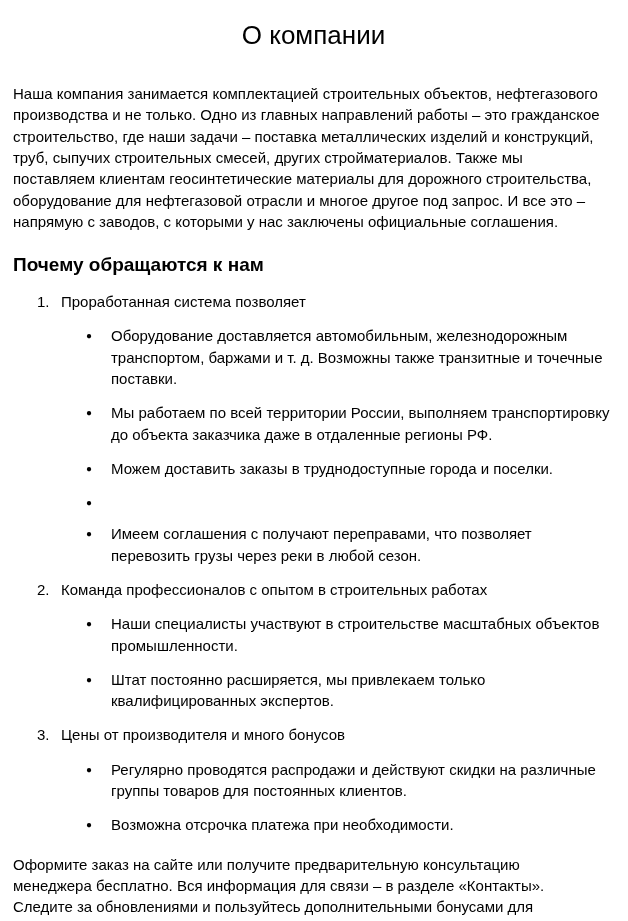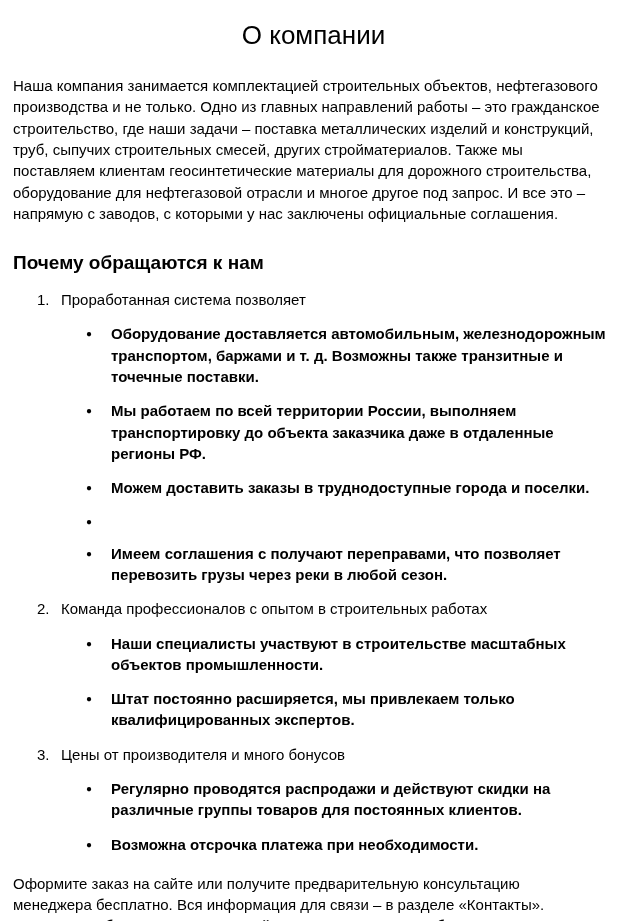--- a/index.html
+++ b/index.html
@@ -17,32 +17,32 @@
   .page {
     box-sizing: border-box;
     width: 628px;
     min-height: 921px;
     padding: 14px 14px 10px 13px;
   }
   .doc-title {
     font-size: 26px;
     font-weight: 400;
     text-align: center;
-    margin: 6px 0 24px 0;
+    margin: 6px 0 32px 0;
     line-height: 1.2;
   }
   .para {
     font-size: 15px;
     line-height: 1.42;
     margin: 0 12px 16px 0;
   }
   .h2 {
     font-size: 19px;
     font-weight: 700;
-    margin: 28px 0 14px 0;
+    margin: 22px 0 14px 0;
     line-height: 1.2;
   }
   .num-row {
     display: flex;
     font-size: 15px;
     line-height: 1.42;
     margin: 0 0 13px 0;
   }
   .num-row .num {
     flex: none;
@@ -60,21 +60,20 @@
   }
   .bullet-row .bullet-glyph {
     flex: none;
     width: 25px;
     margin-left: 73px;
     font-size: 10px;
     padding-top: 4px;
   }
   .bullet-row .bullet-text {
     flex: 1;
-    font-weight: bold;
   }
   .outro {
     margin-top: 18px;
     margin-bottom: 14px;
   }
 </style>
 </head>
 <body>
 
 <div class="page">

